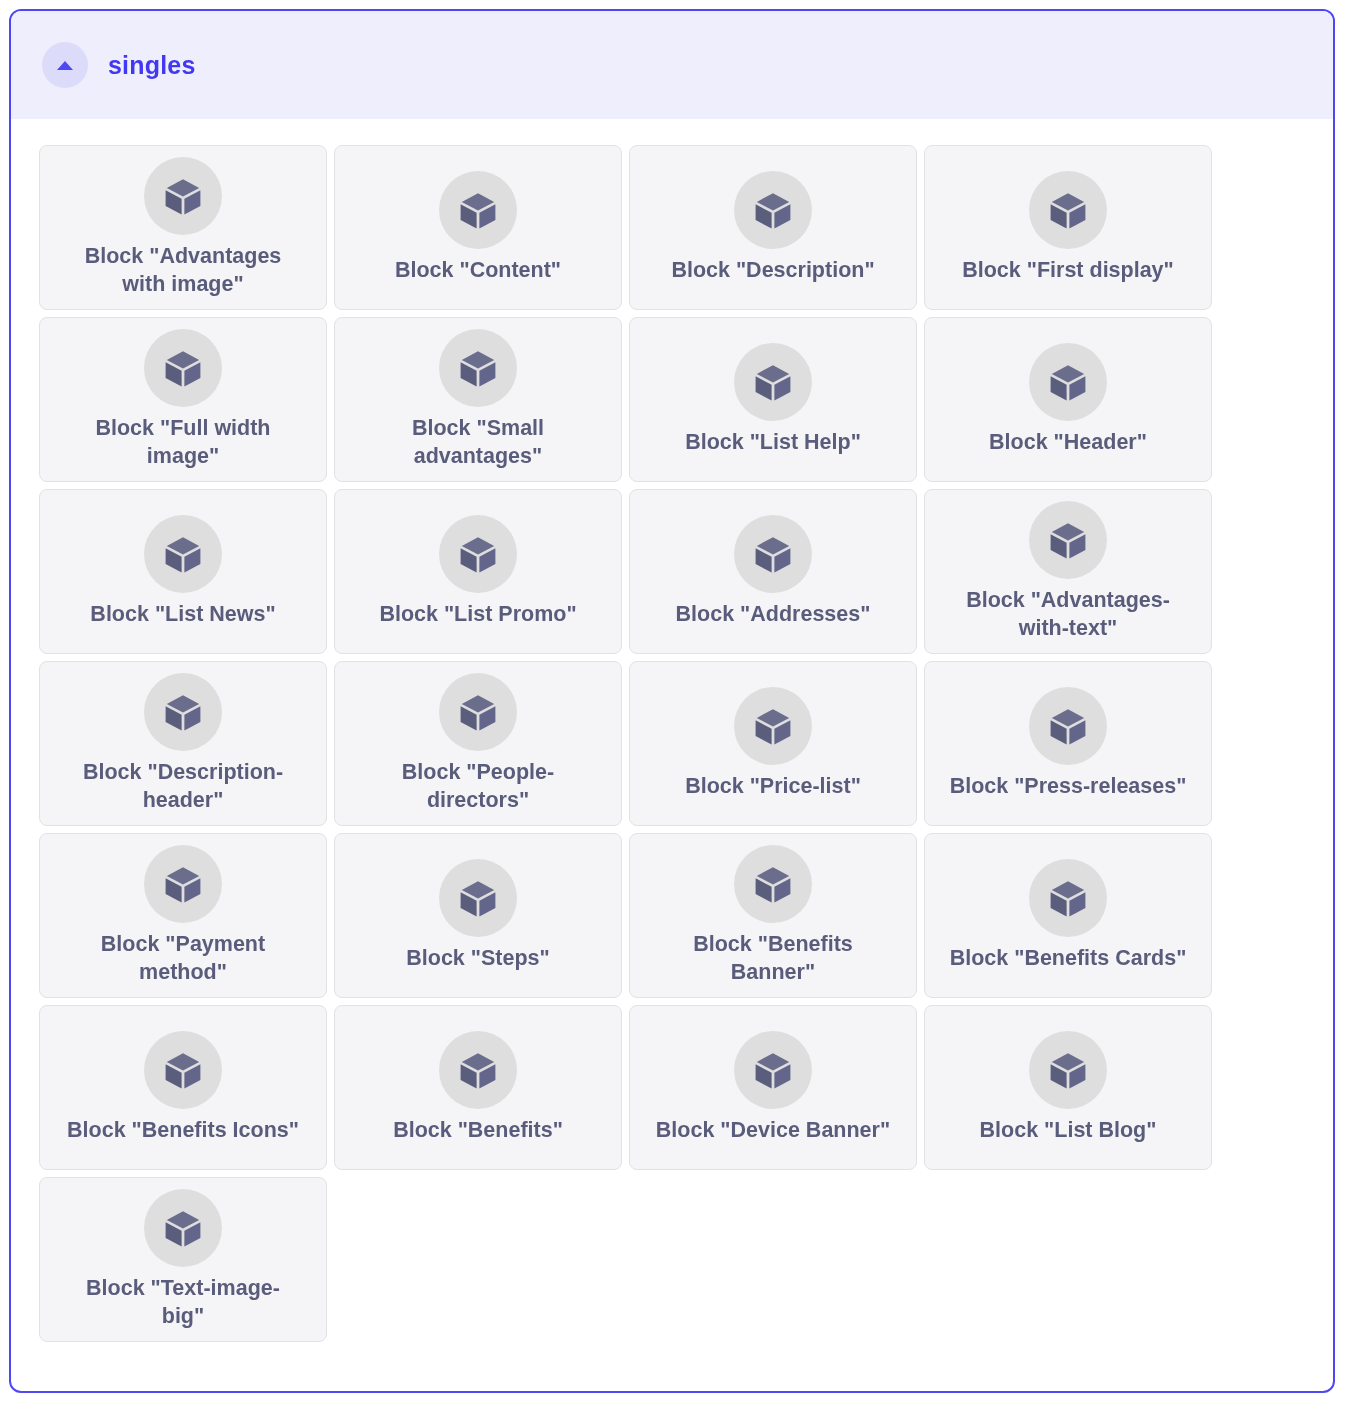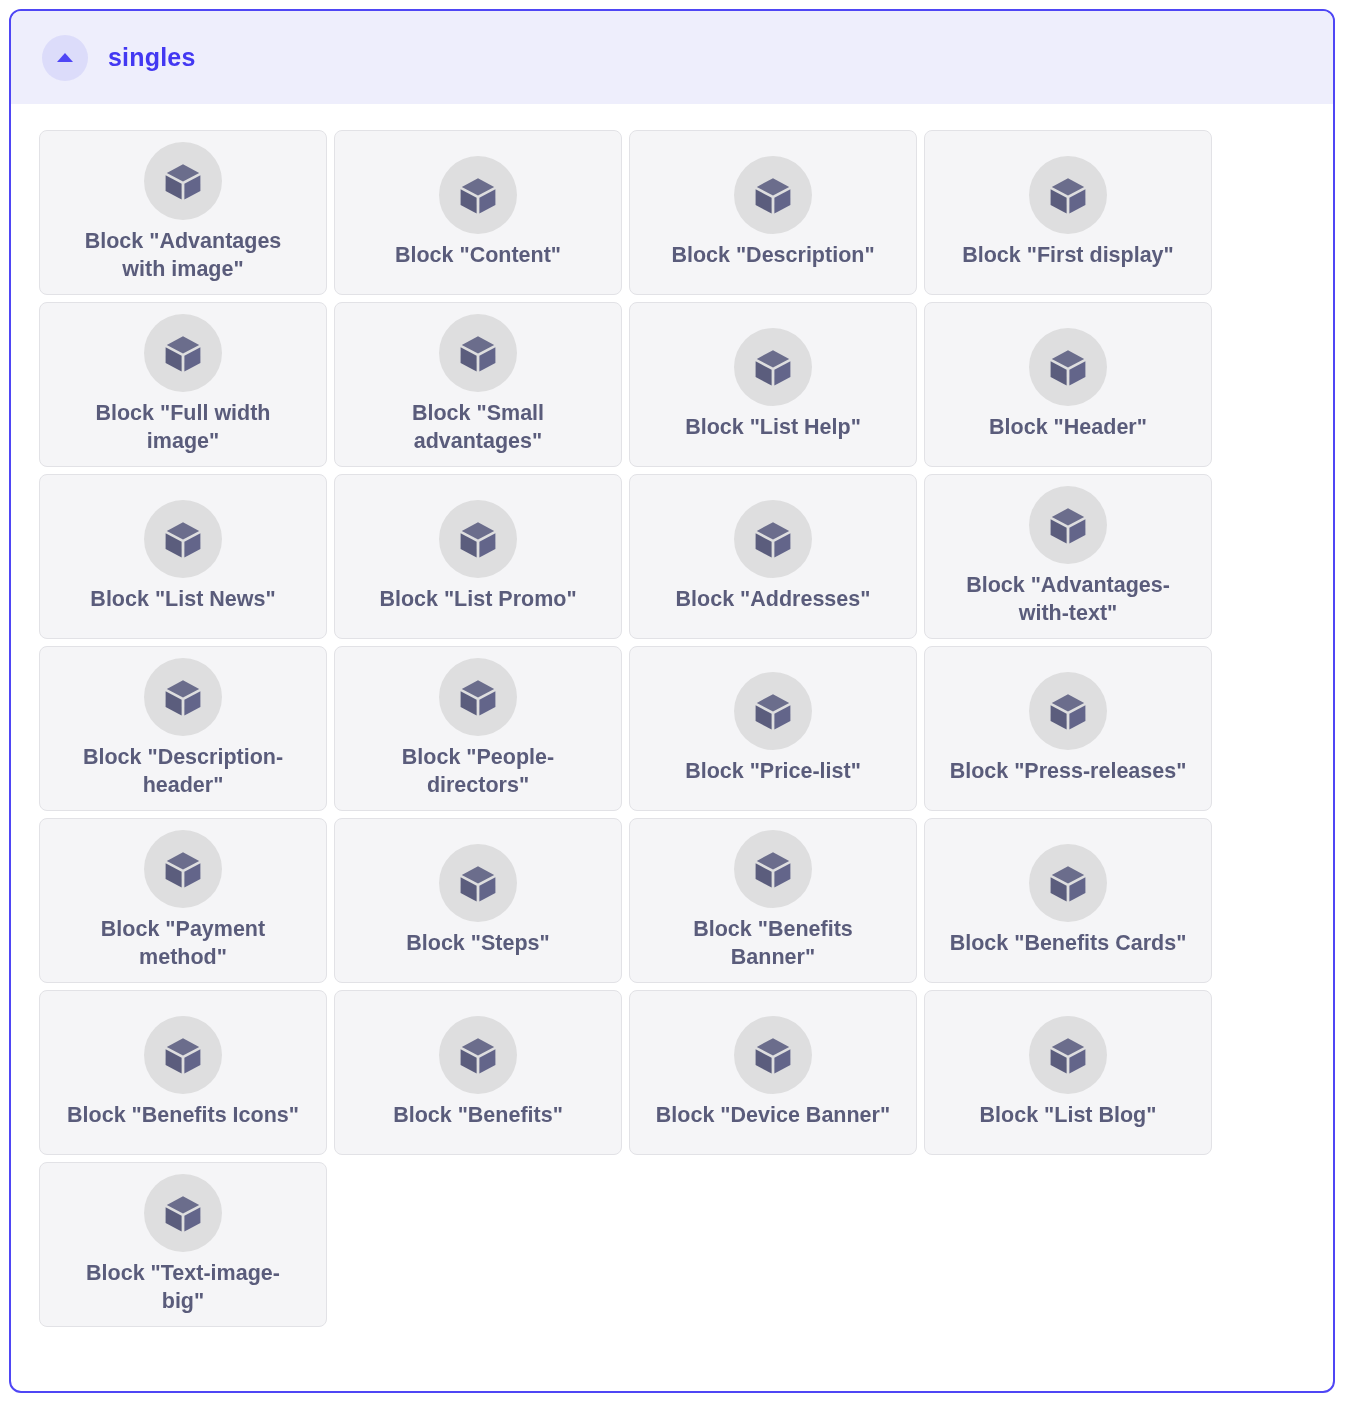--- a/index.html
+++ b/index.html
@@ -21,21 +21,21 @@
     width: 1326px;
     height: 1384px;
     box-sizing: border-box;
     border: 2px solid #4f46f5;
     border-radius: 12px;
     background: #ffffff;
     overflow: hidden;
   }
 
   .panel-header {
-    height: 93px;
+    height: 108px;
     box-sizing: border-box;
     background: #eeeefc;
     display: flex;
     align-items: center;
     padding-left: 31px;
     gap: 20px;
     text-align: center;
   }
 
   .collapse-btn {

